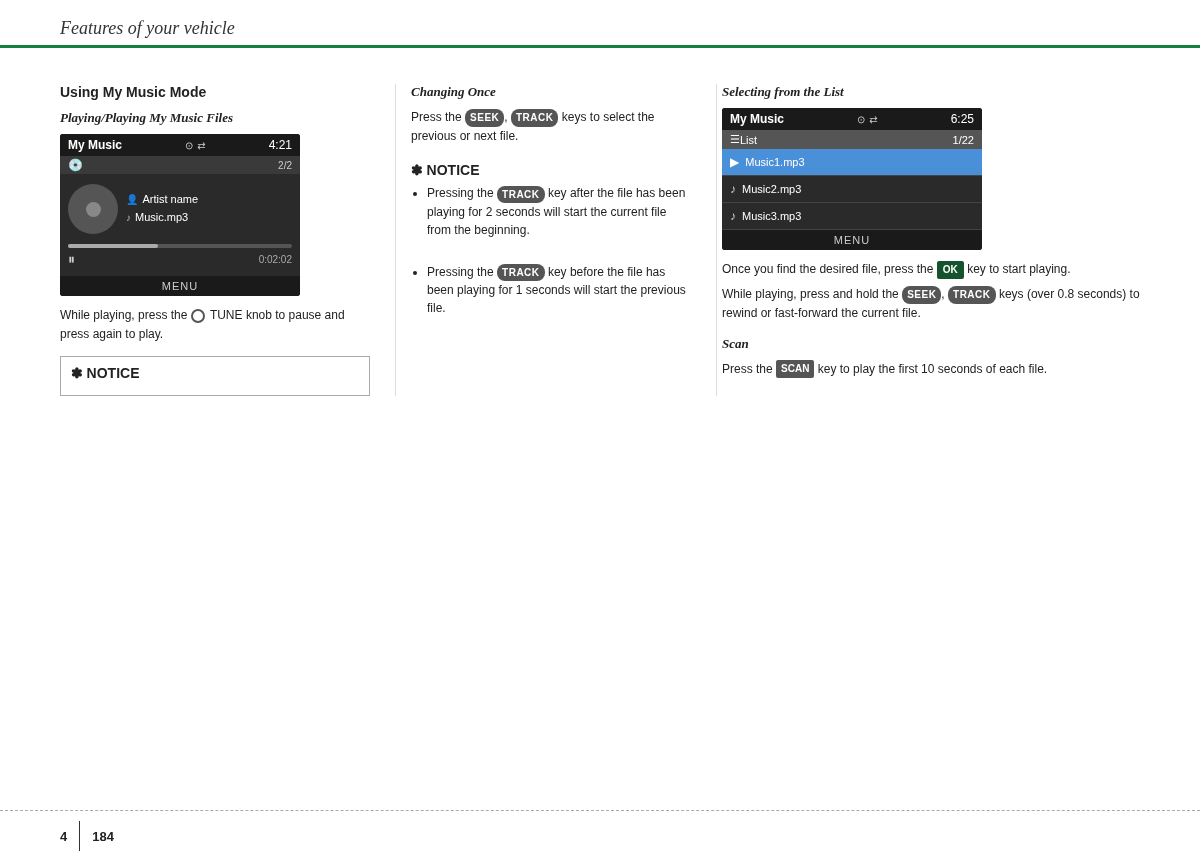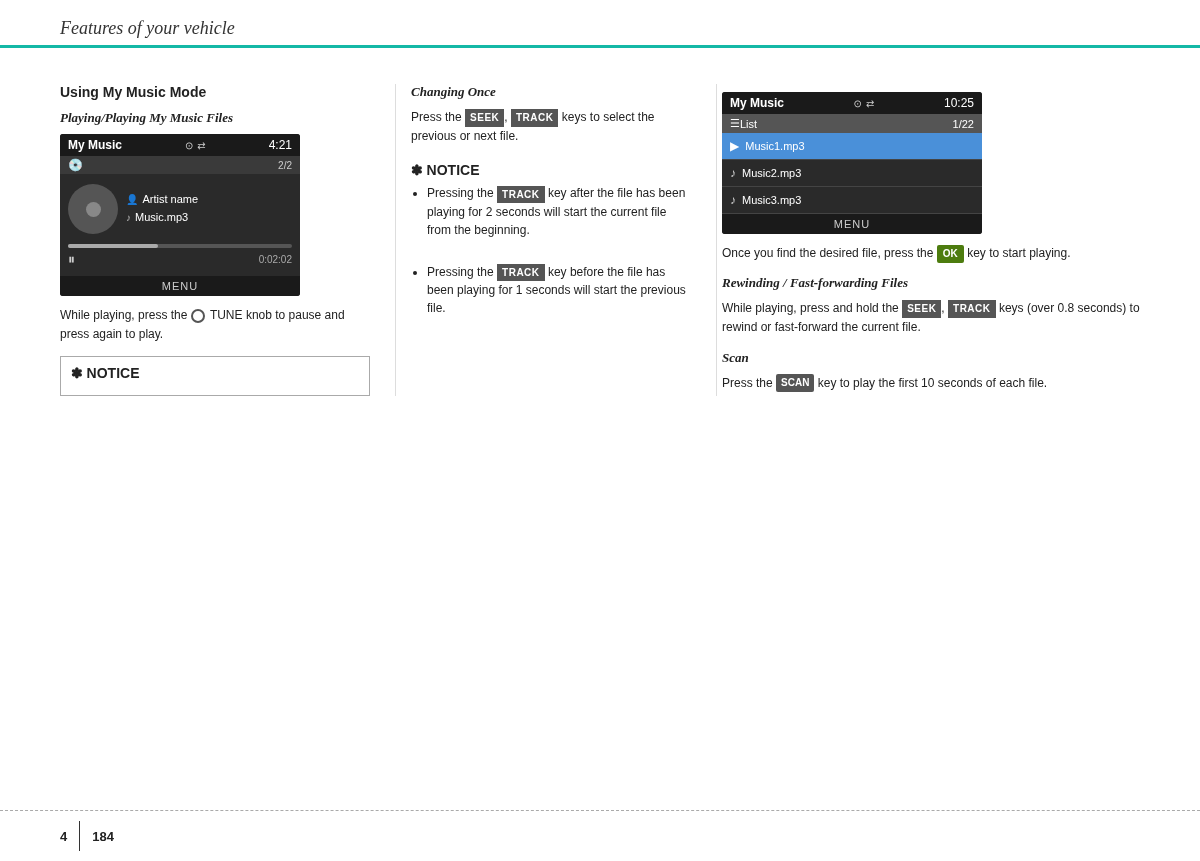--- a/index.html
+++ b/index.html
@@ -10,21 +10,21 @@
       font-family: Arial, sans-serif;
       font-size: 13px;
       color: #222;
       overflow: hidden;
       position: relative;
     }
 
     
     .header {
       padding: 18px 57px 0 60px;
-      border-bottom: 3px solid #14b8a6;
+      border-bottom: 3px solid #15803d;
       padding-bottom: 6px;
     }
     .header-title {
       font-size: 18px;
       font-style: italic;
       color: #333;
       font-family: Georgia, serif;
     }
 
     
@@ -89,27 +89,27 @@
     }
 
     
     .btn-key {
       display: inline-block;
       background: #555;
       color: #fff;
       font-size: 10px;
       font-weight: bold;
       padding: 1px 5px;
-      border-radius: 0;
+      border-radius: 8px;
       vertical-align: middle;
       letter-spacing: 0.5px;
     }
     .btn-ok {
       display: inline-block;
-      background: #4d7c0f;
+      background: #14532d;
       color: #fff;
       font-size: 10px;
       font-weight: bold;
       padding: 1px 6px;
       border-radius: 2px;
       vertical-align: middle;
     }
     .btn-mymusic {
       display: inline-block;
       background: #666;
@@ -458,30 +458,31 @@
           <span class="btn-key">TRACK</span>
           <span>key before the file has been playing for 1 seconds will start the previous file.</span>
         </li>
       </ul>
     </div>
   </div>
 
   <div style="width:1px;background:#ddd;margin:0 5px;"></div>
 
   <div class="col-right">
+    <div class="italic-heading">Selecting from the List</div>
 
 
     <div class="list-screen" style="margin-top:8px;">
       <div class="list-header">
         <span class="player-header-title">My Music</span>
         <div class="player-header-icons">
           <span>⊙</span>
           <span>⇄</span>
         </div>
-        <span class="player-header-time">10:25</span>
+        <span class="player-header-time">6:25</span>
       </div>
       <div class="list-subheader">
         <span>☰</span>
         <span>List</span>
         <span style="margin-left:auto;">1/22</span>
       </div>
       <div class="list-item active">
         <span class="list-item-icon">▶</span>
         <span>Music1.mp3</span>
       </div>
@@ -497,21 +498,20 @@
         <span>MENU</span>
       </div>
     </div>
 
     <p class="small-text" style="margin-top:8px;">
       <span>Once you find the desired file, press the</span>
       <span class="btn-ok">OK</span>
       <span>key to start playing.</span>
     </p>
 
-    <div class="italic-heading" style="margin-top:12px;">Rewinding / Fast-forwarding Files</div>
 
     <p class="small-text">
       <span>While playing, press and hold the</span>
       <span class="btn-key">SEEK</span>,
       <span class="btn-key">TRACK</span>
       <span>keys (over 0.8 seconds) to rewind or fast-forward the current file.</span>
     </p>
 
     <div class="italic-heading" style="margin-top:12px;">Scan</div>
 

